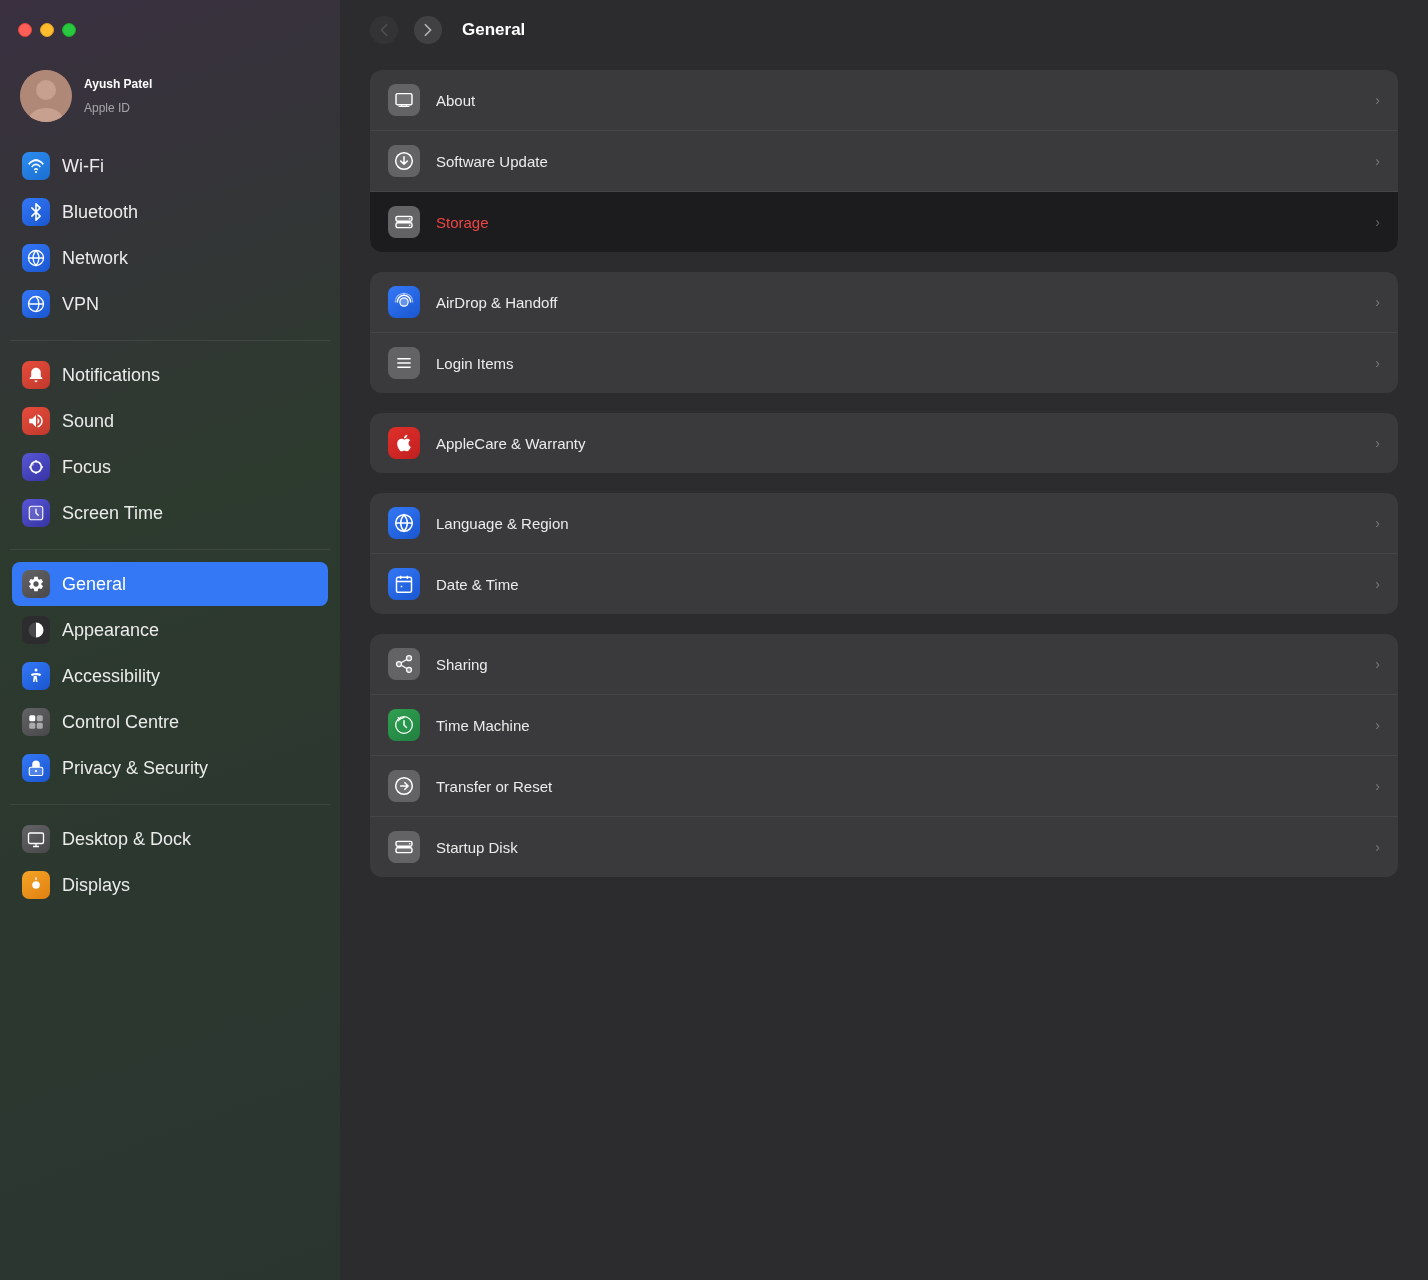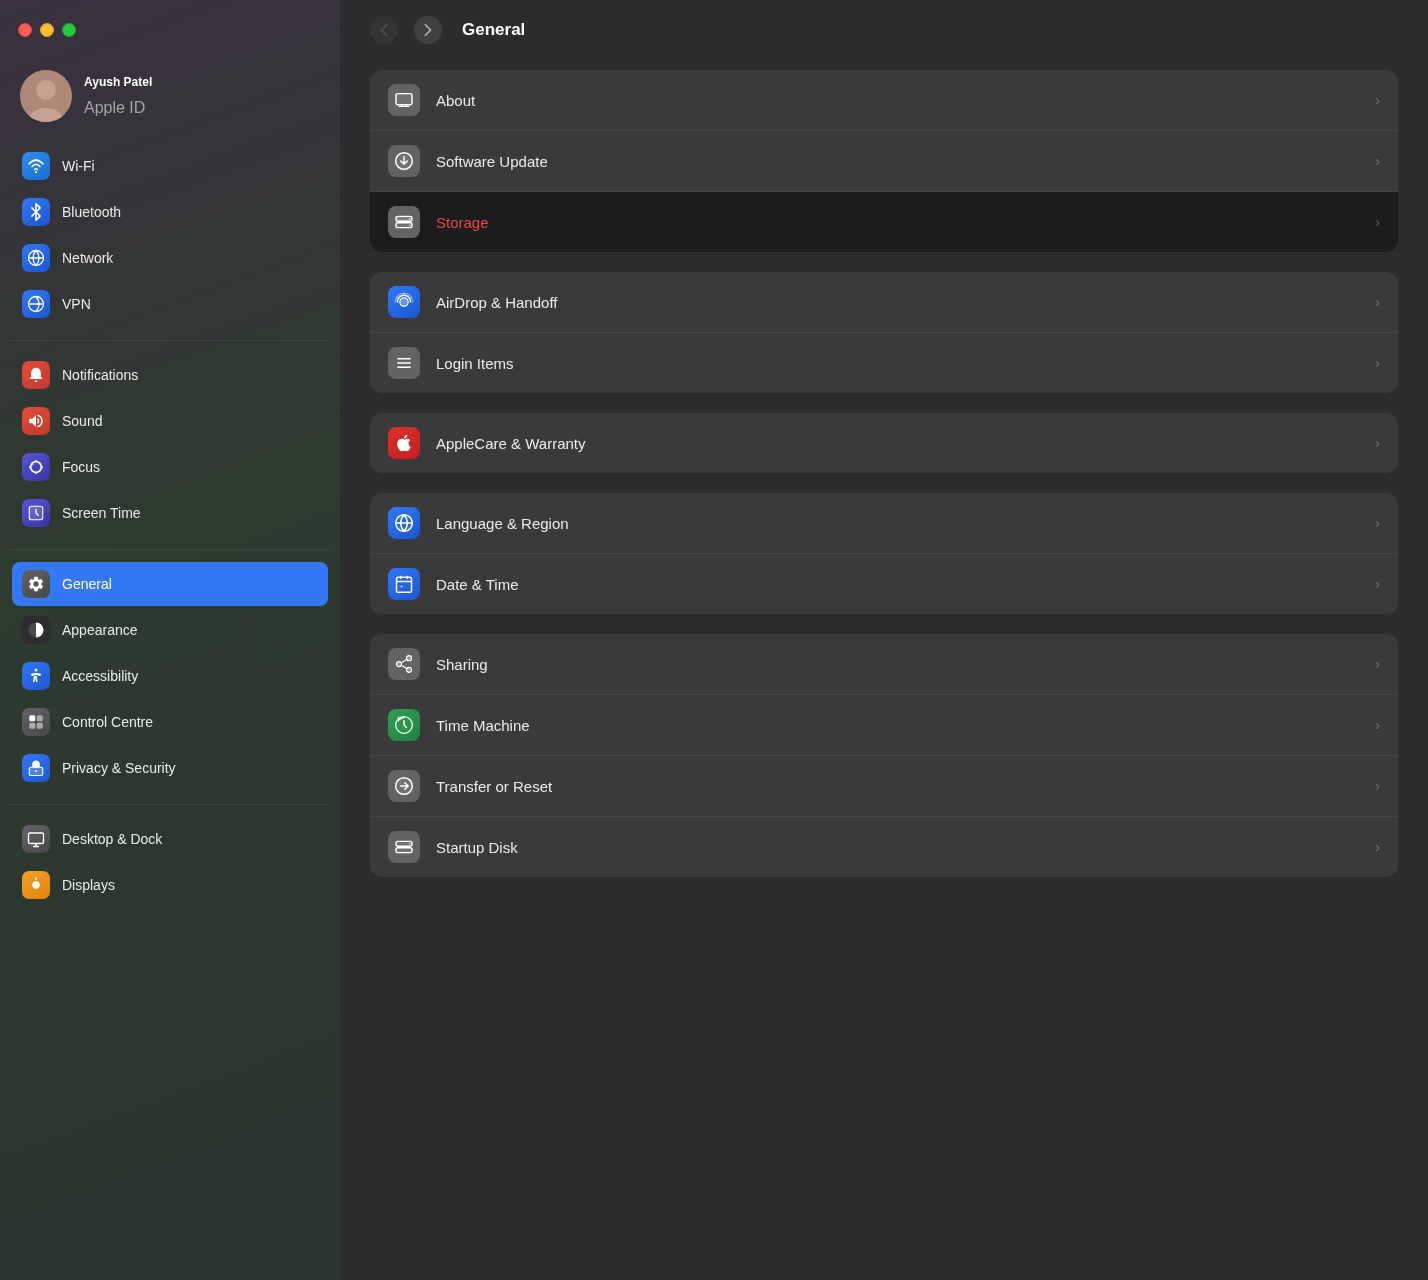--- a/index.html
+++ b/index.html
@@ -96,21 +96,21 @@
     }
 
     .user-info { display: flex; flex-direction: column; }
     .user-name {
       color: #fff;
       font-size: 12px;
       font-weight: 600;
     }
     .user-subtitle {
       color: rgba(255,255,255,0.55);
-      font-size: 16px;
+      font-size: 12px;
       margin-top: 10px;
     }
 
     .sidebar-scroll {
       flex: 1;
       overflow-y: auto;
       padding-bottom: 20px;
     }
 
     .sidebar-scroll::-webkit-scrollbar { display: none; }
@@ -120,21 +120,21 @@
     }
 
     .sidebar-item {
       display: flex;
       align-items: center;
       gap: 12px;
       padding: 8px 10px;
       border-radius: 8px;
       cursor: pointer;
       color: rgba(255,255,255,0.9);
-      font-size: 14px;
+      font-size: 18px;
       margin-bottom: 2px;
     }
 
     .sidebar-item.active {
       background: #3478f6;
       color: #fff;
     }
 
     .sidebar-item.active .item-icon { opacity: 1; }
 

